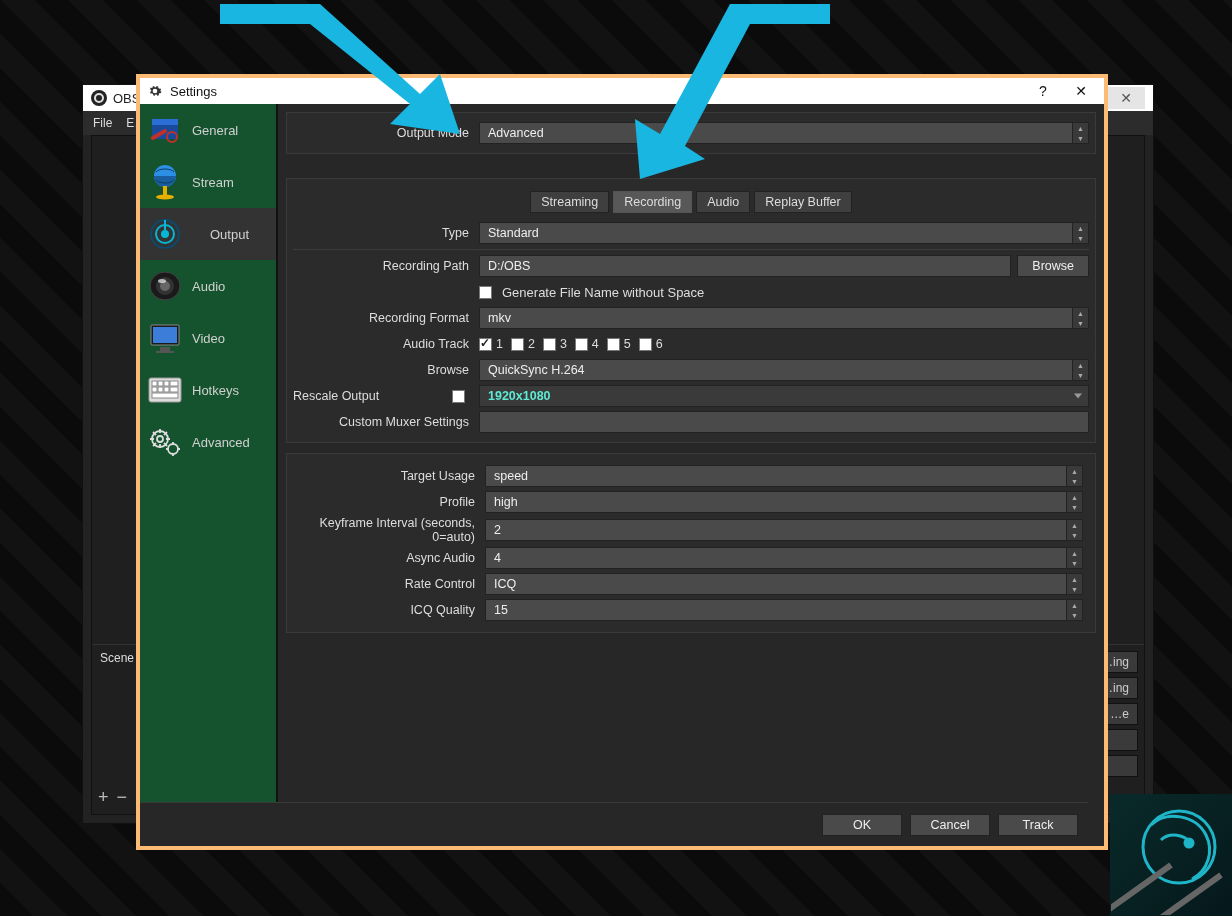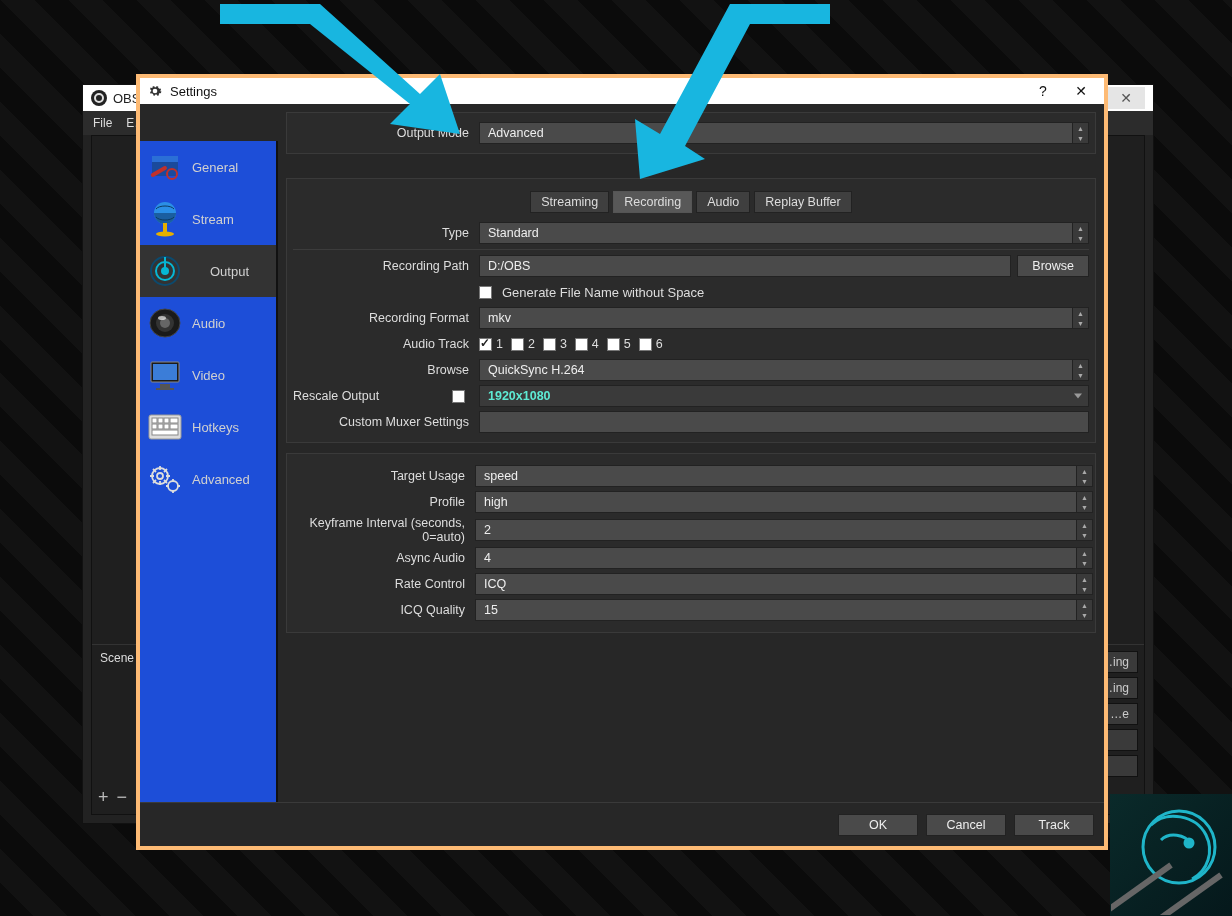--- a/index.html
+++ b/index.html
@@ -24,21 +24,21 @@
 
   
   .settings { position:absolute; left:136px; top:74px; width:972px; height:776px; background:#272727; border:4px solid #fdba74; }
   .dlg-title { height:26px; background:#fff; display:flex; align-items:center; padding:0 8px; gap:8px; color:#111; }
   .dlg-title .gear-icon { width:14px; height:14px; }
   .dlg-title .t { font-size:13px; }
   .dlg-title .spacer { flex:1; }
   .dlg-title .help, .dlg-title .close { width:30px; text-align:center; font-size:14px; color:#111; }
 
   .dlg-body { position:absolute; top:26px; left:0; right:0; bottom:44px; display:flex; }
-  .sidebar { width:138px; background:#1d4ed8; border-right:2px solid #111; overflow:hidden;margin-top:37px; }
+  .sidebar { width:138px; background:#14532d; border-right:2px solid #111; overflow:hidden; }
   .sb-item { height:52px; display:flex; align-items:center; gap:10px; padding:0 8px; color:#d0d0d0; font-size:13px; }
   .sb-item.active { background:#333;gap:28px; }
   .sb-item .sb-ico { width:34px; height:36px; display:flex; align-items:center; justify-content:center; }
 
   .content { flex:1; padding:8px; overflow:hidden; }
   .panel { background:#2b2b2b; border:1px solid #3a3a3a; padding:6px 6px; }
   .row { display:flex; align-items:center; min-height:24px; margin:2px 0; }
   .lbl { width:186px; text-align:right; padding-right:10px; font-size:12.5px; color:#ddd; }
   .ctrl { flex:1; display:flex; align-items:center; gap:6px; }
   .field { flex:1; height:22px; background:#4a4a4a; border:1px solid #222; color:#eee; padding:0 8px; display:flex; align-items:center; font-size:12.5px; position:relative; }
@@ -48,23 +48,23 @@
   .dd:after { content:""; position:absolute; right:6px; top:50%; width:0;height:0; border-left:4px solid transparent; border-right:4px solid transparent; border-top:5px solid #999; transform:translateY(-50%); }
   .btn { height:22px; padding:0 14px; background:#4a4a4a; border:1px solid #222; color:#eee; font-size:12.5px; display:flex; align-items:center; }
   .tabs { display:flex; gap:4px; justify-content:center; padding:6px 0; }
   .tab { padding:3px 10px; background:#3f3f3f; border:1px solid #222; font-size:12.5px; }
   .tab.active { background:#585858; border-color:#555; }
   .hr { height:1px; background:#3c3c3c; margin:4px 0; }
   .cb { width:13px; height:13px; background:#fff; border:1px solid #777; margin-right:4px; position:relative; }
   .cb.checked:after { content:"✓"; position:absolute; color:#222; font-size:12px; left:0; top:-3px; font-weight:bold; }
   .track-group { display:flex; gap:8px; align-items:center; }
   .track-group label { display:flex; align-items:center; font-size:12.5px; }
-  .panel.encoder { margin-top:10px; padding:8px 2px; }
-
-  .dlg-footer { position:absolute; bottom:0; left:0; right:0; height:44px; display:flex; align-items:center; justify-content:flex-end; gap:8px; padding:0 10px; border-top:1px solid #3a3a3a; }
+  .panel.encoder { margin-top:10px; padding:8px 12px; }
+
+  .dlg-footer { position:absolute; bottom:0; left:0; right:16px; height:44px; display:flex; align-items:center; justify-content:flex-end; gap:8px; padding:0 10px; border-top:1px solid #3a3a3a; }
   .dlg-footer .btn { width:80px; justify-content:center; }
 
   
   .arrow { position:absolute; }
 
   
   .wm { position:absolute; right:0; bottom:0; width:122px; height:122px; background:linear-gradient(135deg,#0a2a2a,#05181b); display:flex; align-items:center; justify-content:center; overflow:hidden; }
 </style>
 </head>
 <body>

